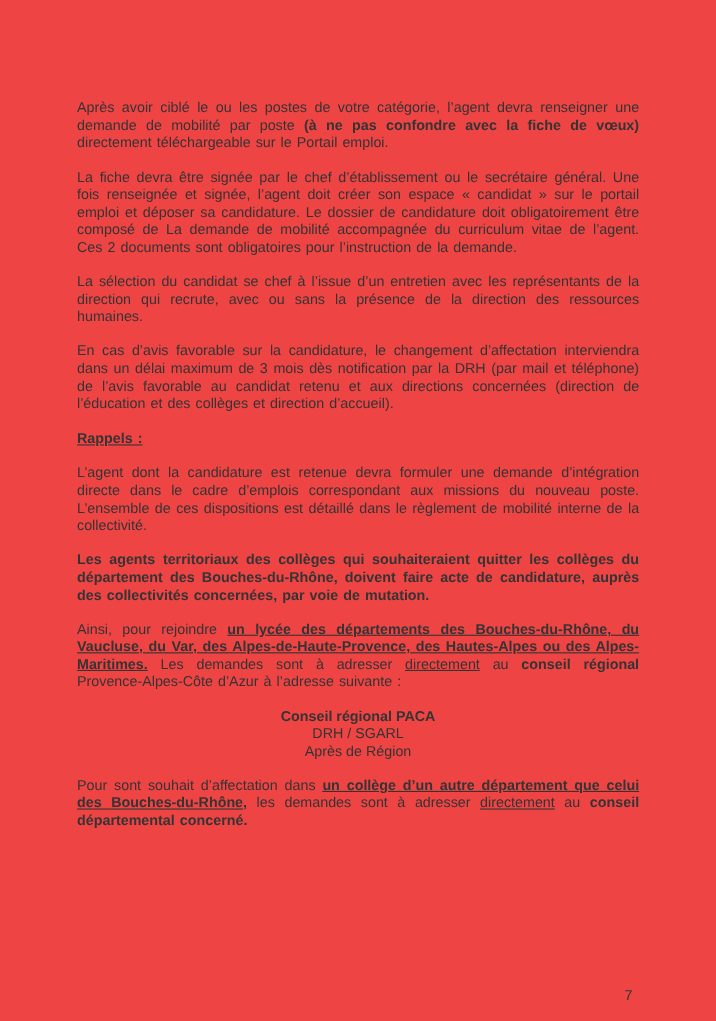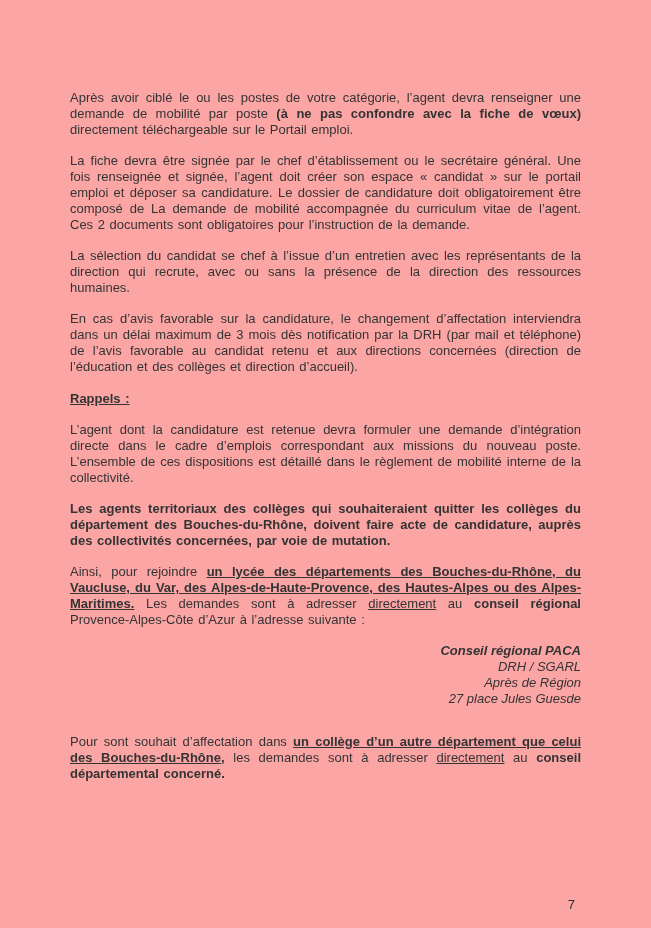--- a/index.html
+++ b/index.html
@@ -7,43 +7,42 @@
   body {
     font-family:"Liberation Sans","DejaVu Sans",sans-serif;
     font-size:13px;
     color:#343434;
     position:relative;
     overflow:hidden;
   }
   .page {
     position:absolute;
     inset:0;
-    background:#fca5a5;
+    background:#ef4444;
   }
   .doc-body {
     position:absolute;
     left:70px;
     top:90px;
     width:511px;
   }
   .para {
     text-align:justify;
     line-height:16px;
     margin-bottom:15px;
     word-spacing:1px;
   }
   .para.heading { margin-top:16px; }
   .b { font-weight:bold; }
   .u { text-decoration:underline; }
   .address {
-    text-align:right;
+    text-align:center;
     line-height:16px;
-    margin-bottom:27px;
+    margin-bottom:15px;
     margin-top:4px;
-    font-style:italic;
   }
   .address-line { line-height:16px; }
   .page-number {
     position:absolute;
     right:76px;
     bottom:16px;
     font-size:13px;
     color:#343434;
   }
 </style>
@@ -57,18 +56,17 @@
       <div class="para"><span>La sélection du candidat se chef à l’issue d’un entretien avec les représentants de la direction qui recrute, avec ou sans la présence de la direction des ressources humaines.</span></div>
       <div class="para"><span>En cas d’avis favorable sur la candidature, le changement d’affectation interviendra dans un délai maximum de 3 mois dès notification par la DRH (par mail et téléphone) de l’avis favorable au candidat retenu et aux directions concernées (direction de l’éducation et des collèges et direction d’accueil).</span></div>
       <div class="para heading"><span class="b u">Rappels :</span></div>
       <div class="para"><span>L’agent dont la candidature est retenue devra formuler une demande d’intégration directe dans le cadre d’emplois correspondant aux missions du nouveau poste. L’ensemble de ces dispositions est détaillé dans le règlement de mobilité interne de la collectivité.</span></div>
       <div class="para"><span class="b">Les agents territoriaux des collèges qui souhaiteraient quitter les collèges du département des Bouches-du-Rhône, doivent faire acte de candidature, auprès des collectivités concernées, par voie de mutation.</span></div>
       <div class="para"><span>Ainsi, pour rejoindre </span><span class="b u">un lycée des départements des Bouches-du-Rhône, du Vaucluse, du Var, des Alpes-de-Haute-Provence, des Hautes-Alpes ou des Alpes-Maritimes.</span><span> Les demandes sont à adresser </span><span class="u">directement</span><span> au </span><span class="b">conseil régional</span><span> Provence-Alpes-Côte d’Azur à l’adresse suivante :</span></div>
       <div class="address">
         <div class="address-line b">Conseil régional PACA</div>
         <div class="address-line">DRH / SGARL</div>
         <div class="address-line">Après de Région</div>
-        <div class="address-line">27 place Jules Guesde</div>
       </div>
       <div class="para"><span>Pour sont souhait d’affectation dans </span><span class="b u">un collège d’un autre département que celui des Bouches-du-Rhône,</span><span> les demandes sont à adresser </span><span class="u">directement</span><span> au </span><span class="b">conseil départemental concerné.</span></div>
     </div>
   <div class="page-number">7</div>
 </div>
 
 </body></html>

